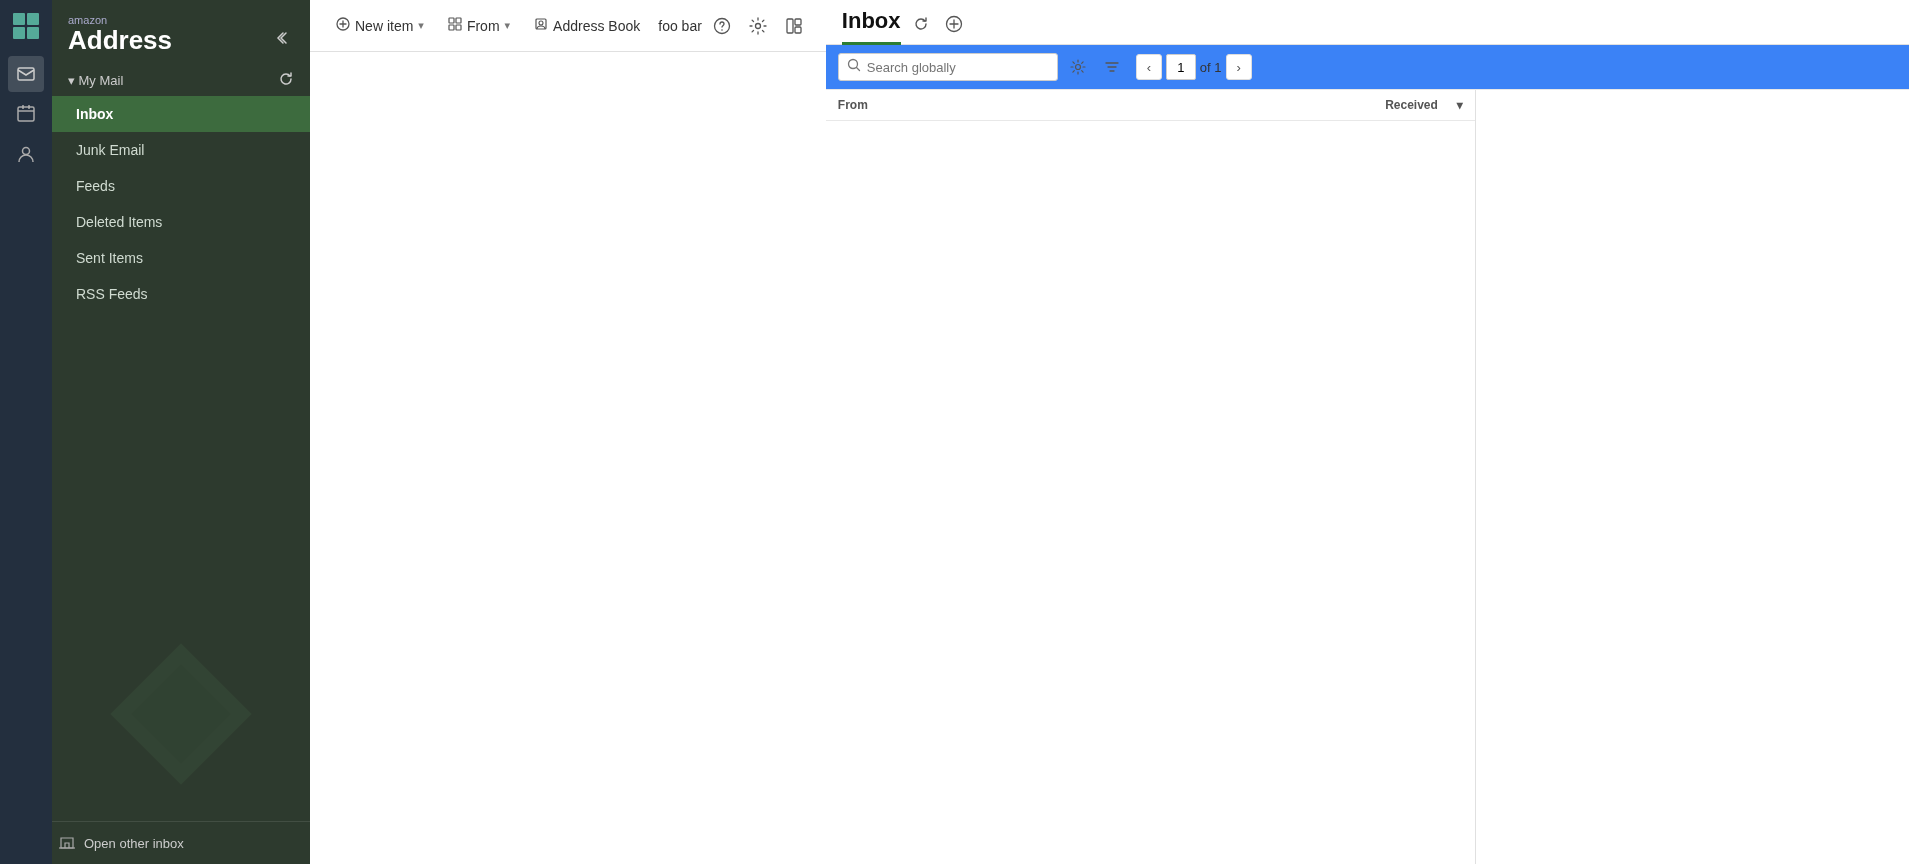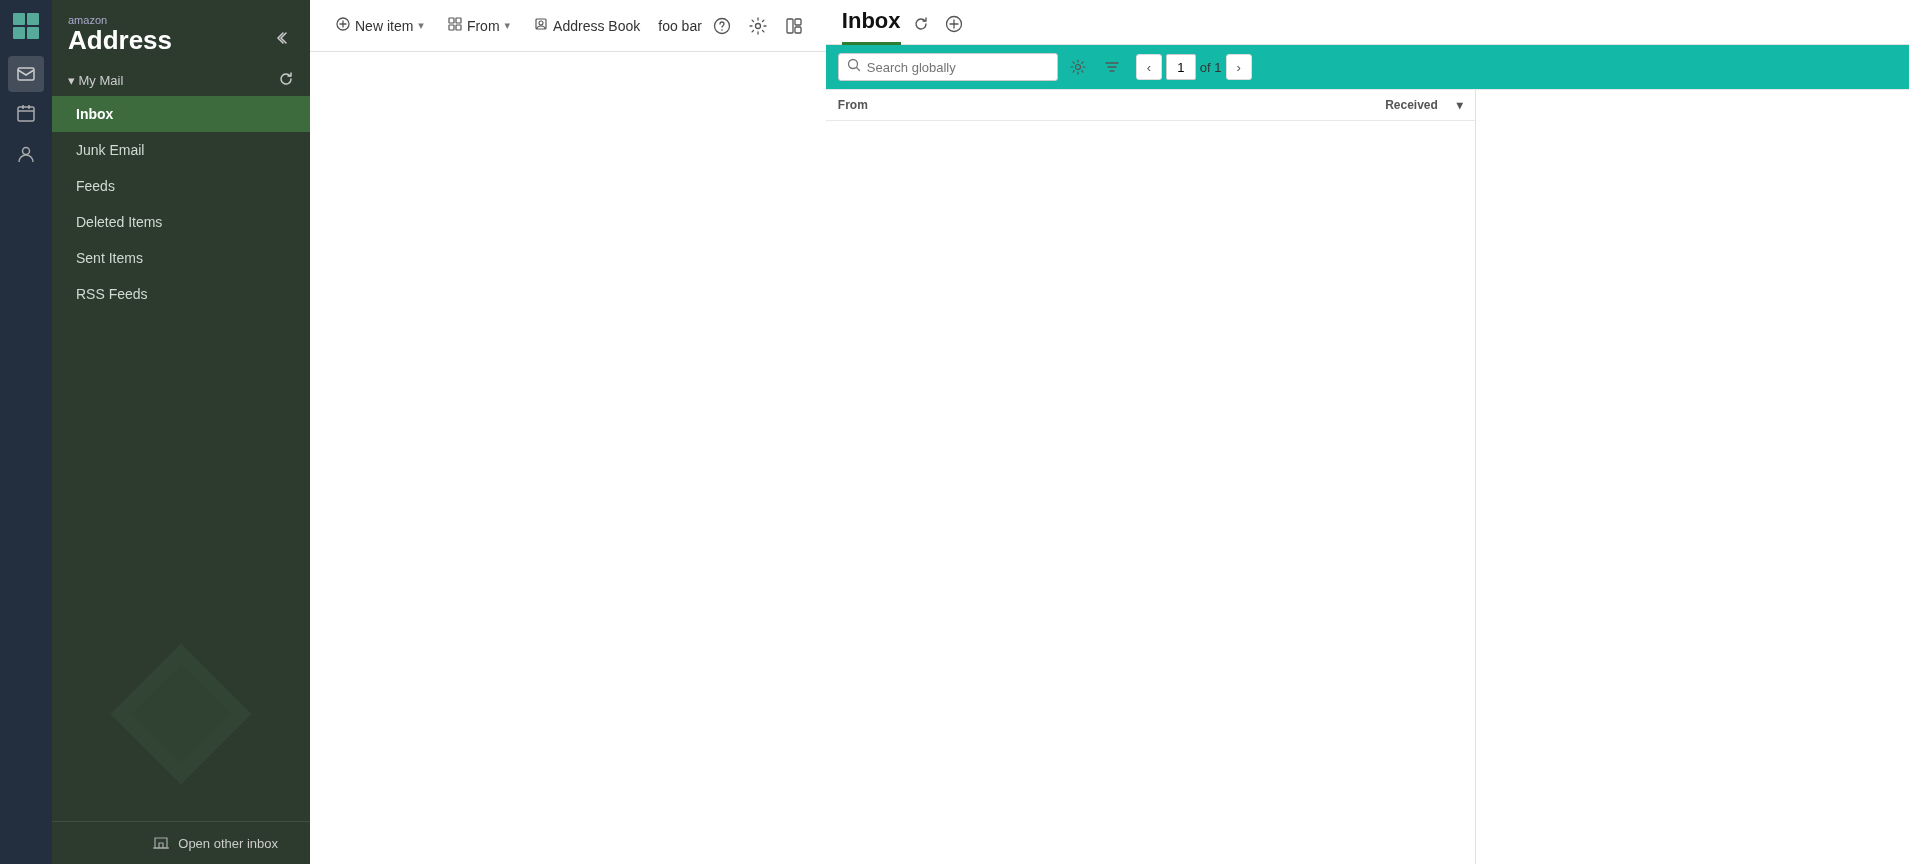--- a/index.html
+++ b/index.html
@@ -133,29 +133,28 @@
       position: absolute;
       width: 70px;
       height: 70px;
       background: #4a7a4e;
       transform: rotate(45deg);
       top: 55px;
       left: 55px;
     }
 
     .sidebar-footer {
-      padding: 12px 32px;
+      padding: 12px 6px;
       display: flex;
       align-items: center;
       gap: 8px;
       color: #ccc;
       font-size: 13px;
       cursor: pointer;
       border-top: 1px solid rgba(255,255,255,0.1);
-      justify-content: flex-end;
     }
 
     
     .main {
       flex: 1;
       display: flex;
       flex-direction: row;
       overflow: hidden;
     }
 
@@ -232,21 +231,21 @@
       padding: 4px;
     }
 
     
     .list-toolbar {
       padding: 8px 12px;
       display: flex;
       align-items: center;
       gap: 6px;
       border-bottom: 1px solid #e8e8e8;
-      background: #14b8a6;
+      background: #3b82f6;
     }
     .search-box {
       display: flex;
       align-items: center;
       border: 1px solid #ccc;
       border-radius: 3px;
       padding: 4px 8px;
       gap: 6px;
       background: #fff;
       width: 220px;

